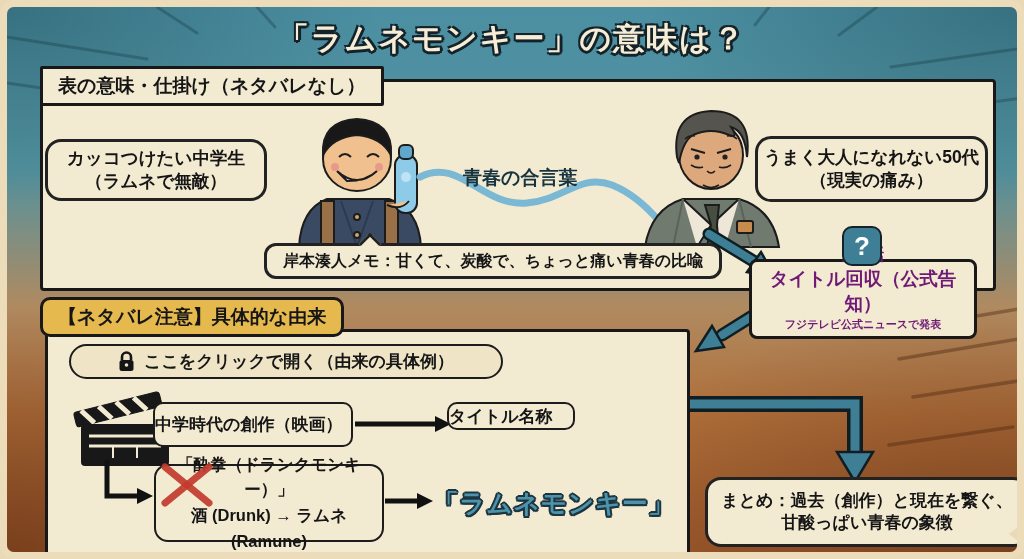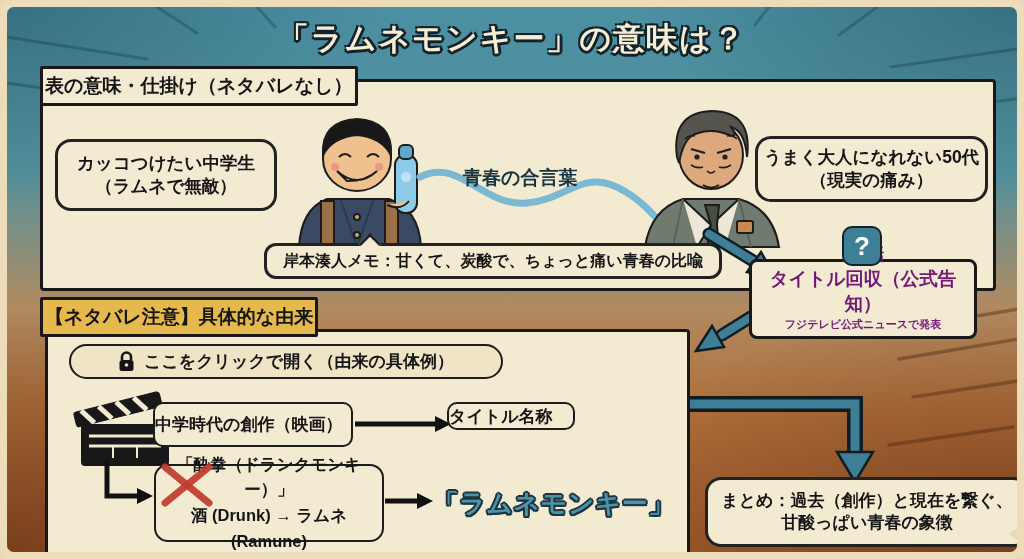--- a/index.html
+++ b/index.html
@@ -10,22 +10,22 @@
     background:
       radial-gradient(ellipse at 0% 100%, rgba(85,38,14,.5), transparent 32%),
       radial-gradient(ellipse at 100% 100%, rgba(85,38,14,.5), transparent 32%),
       radial-gradient(ellipse at 100% 0%, rgba(18,58,68,.35), transparent 26%),
       radial-gradient(ellipse at 0% 0%, rgba(18,58,68,.35), transparent 26%);}
   .abs{position:absolute;}
   .page-title{top:11px;left:0;width:100%;text-align:center;font-size:31px;font-weight:800;color:#f6edd6;letter-spacing:2px;z-index:3;
     text-shadow:2px 2px 0 #14222a,-2px -2px 0 #14222a,2px -2px 0 #14222a,-2px 2px 0 #14222a,0 3px 0 #14222a,3px 0 0 #14222a;}
   .panel{background:#f3ead2;border:3px solid #181818;border-radius:4px;z-index:2;}
   .tab{background:#f3ead2;border:3px solid #181818;font-size:19px;font-weight:800;color:#151515;
-       padding:4px 2px;z-index:4;border-radius:2px;}
-  .tab.warn{background:#e6b94e;}
+       padding:4px 15px;z-index:4;border-radius:2px;}
+  .tab.warn{background:#e6b94e;border-radius:10px;}
   .bubble{background:#f3ead2;border:3px solid #222;border-radius:16px;display:flex;flex-direction:column;
           align-items:center;justify-content:center;font-weight:800;color:#151515;z-index:4;text-align:center;line-height:1.32;}
   .memo{border-radius:12px;z-index:5;}
   .memo .ptr{position:absolute;top:-10px;left:95px;width:16px;height:16px;background:#f3ead2;
              border-left:3px solid #222;border-top:3px solid #222;transform:rotate(45deg);}
   .flowbox{background:#f3ead2;border:2.5px solid #1c1c1c;border-radius:10px;display:flex;flex-direction:column;
            align-items:flex-start;justify-content:center;font-weight:800;color:#151515;z-index:4;text-align:center;}
   .center-label{font-size:19px;font-weight:800;color:#16343f;z-index:4;margin-top:20px;}
   .q-icon{width:40px;height:40px;border-radius:10px;background:#3e7f95;border:2.5px solid #15222b;color:#fff;
           font-size:26px;font-weight:800;display:flex;align-items:center;justify-content:center;z-index:6;}
@@ -68,21 +68,21 @@
       <line x1="700" y1="557" x2="820" y2="550"></line>
         <line x1="60" y1="557" x2="160" y2="548"></line>
     </g>
   </svg>
 
   <div class="abs page-title">「ラムネモンキー」の意味は？</div>
 
   <div class="abs tab" style="left:33px;top:59px;">表の意味・仕掛け（ネタバレなし）</div>
   <div class="abs panel" style="left:33px;top:72px;width:956px;height:212px;"></div>
 
-  <div class="abs bubble" style="left:48px;top:132px;width:222px;height:72px;font-size:17.5px;">
+  <div class="abs bubble" style="left:38px;top:132px;width:222px;height:62px;font-size:17.5px;">
     <span>カッコつけたい中学生</span>
     <span>（ラムネで無敵）</span>
   </div>
 
   <svg class="abs lay3" style="left:262px;top:90px;" width="188" height="152" viewBox="0 0 188 152">
     <g stroke="#1c1c1c" stroke-width="2">
       <path d="M30,150 Q32,112 58,102 L120,102 Q150,112 152,150 Z" fill="#3a4a63"></path>
       <path d="M52,108 L40,150 M128,108 L138,150" stroke="#2a3750" stroke-width="10" fill="none" opacity="0.001"></path>
       <rect x="52" y="104" width="13" height="46" fill="#9a7147"></rect>
       <rect x="116" y="104" width="13" height="46" fill="#9a7147"></rect>

